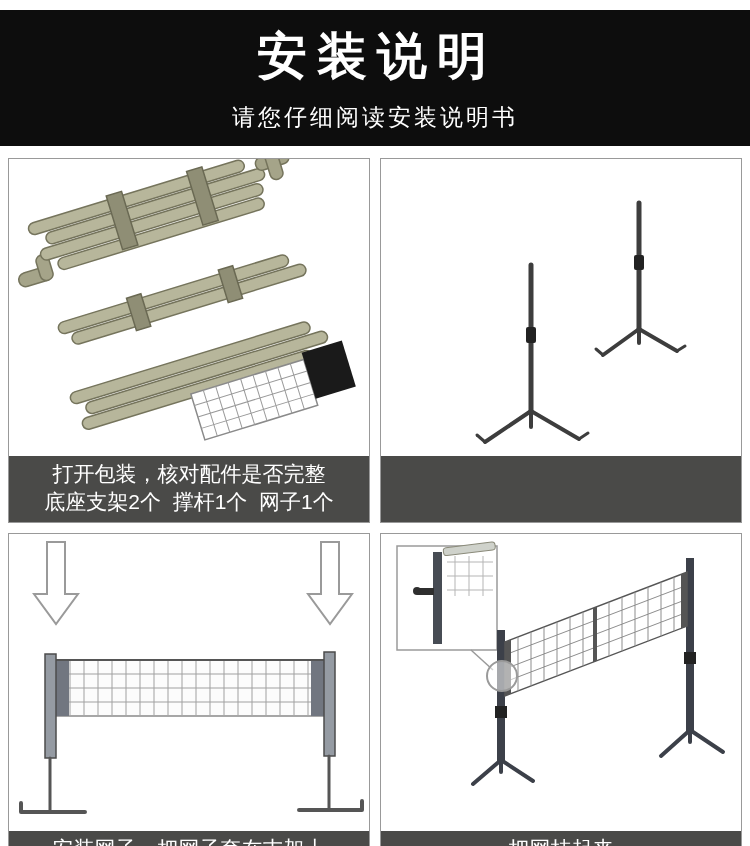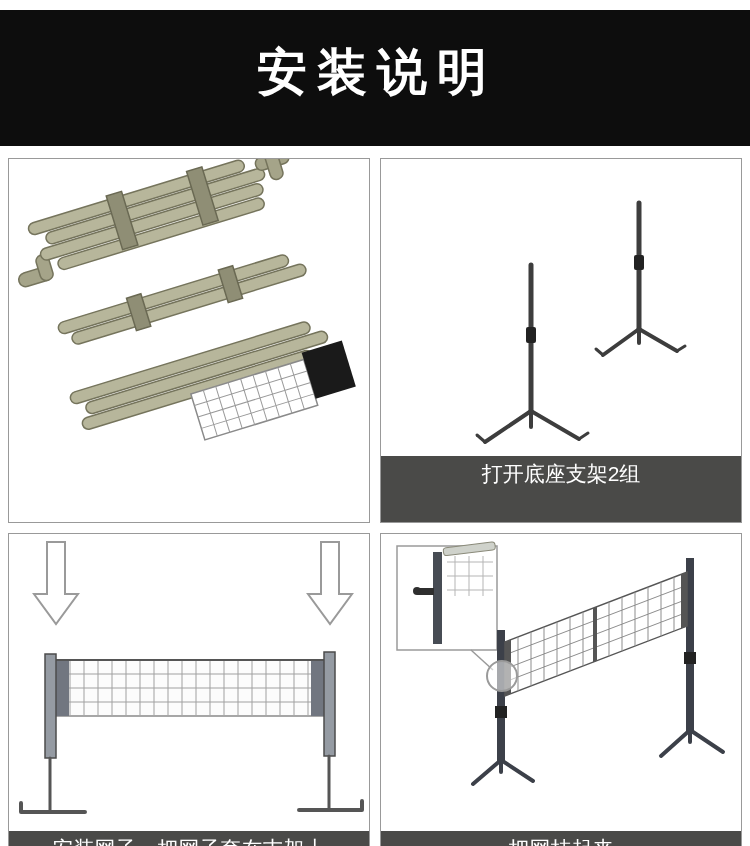--- a/index.html
+++ b/index.html
@@ -59,20 +59,21 @@
   }
   .caption div { white-space: pre-wrap; }
 </style>
 </head>
 <body>
 
 <div class="page">
 
   <header class="banner">
     <h1>安装说明</h1>
+    <p>请您仔细阅读安装说明书</p>
   </header>
 
   <div class="grid">
 
     <section class="panel">
       <div class="art">
         <svg viewBox="0 0 360 297" preserveAspectRatio="xMidYMid meet">
 
           <g transform="translate(8,116) rotate(-17)">
             <rect x="0" y="0" width="34" height="14" rx="7" fill="#a5a489" stroke="#75745c" stroke-width="1.5"></rect>
@@ -103,20 +104,24 @@
             <rect x="4" y="14" width="240" height="12" rx="6" fill="#b7b69b" stroke="#75745c" stroke-width="1.5"></rect>
           </g>
 
           <g transform="translate(195,278) rotate(-17)">
             <rect x="0" y="-45" width="118" height="48" fill="#ffffff" stroke="#8a8a8a" stroke-width="1.5"></rect>
             <path d="M13 -45V3M26 -45V3M39 -45V3M52 -45V3M65 -45V3M78 -45V3M91 -45V3M104 -45V3M0 -33H118M0 -21H118M0 -9H118" stroke="#9a9a9a" stroke-width="1" fill="none"></path>
             <rect x="118" y="-52" width="42" height="48" fill="#1a1a1a"></rect>
           </g>
         </svg>
       </div>
+      <div class="caption">
+        <div>打开包装，核对配件是否完整</div>
+        <div>底座支架2个  撑杆1个  网子1个</div>
+      </div>
     </section>
 
     <section class="panel">
       <div class="art">
         <svg viewBox="0 0 360 297" preserveAspectRatio="xMidYMid meet">
           <g stroke="#3d3d3d" stroke-linecap="round" fill="none">
             <line x1="150" y1="106" x2="150" y2="252" stroke-width="5"></line>
             <line x1="150" y1="252" x2="104" y2="283" stroke-width="4"></line>
             <line x1="150" y1="252" x2="198" y2="280" stroke-width="4"></line>
             <line x1="150" y1="252" x2="150" y2="268" stroke-width="4"></line>
@@ -129,21 +134,20 @@
             <line x1="258" y1="170" x2="222" y2="196" stroke-width="4"></line>
             <line x1="258" y1="170" x2="296" y2="192" stroke-width="4"></line>
             <line x1="258" y1="170" x2="258" y2="184" stroke-width="4"></line>
             <line x1="222" y1="196" x2="215" y2="190" stroke-width="3"></line>
             <line x1="296" y1="192" x2="304" y2="187" stroke-width="3"></line>
           </g>
           <rect x="253" y="96" width="10" height="15" rx="2" fill="#222222"></rect>
         </svg>
       </div>
       <div class="caption">
-        <div>打开底座支架2组</div>
       </div>
     </section>
 
     <section class="panel">
       <div class="art">
         <svg viewBox="0 0 360 297" preserveAspectRatio="xMidYMid meet">
           <path d="M38,8 h18 v52 h13 l-22,30 l-22,-30 h13 z" fill="#ffffff" stroke="#9a9a9a" stroke-width="2"></path>
           <path transform="translate(274,0)" d="M38,8 h18 v52 h13 l-22,30 l-22,-30 h13 z" fill="#ffffff" stroke="#9a9a9a" stroke-width="2"></path>
 
           <g>

